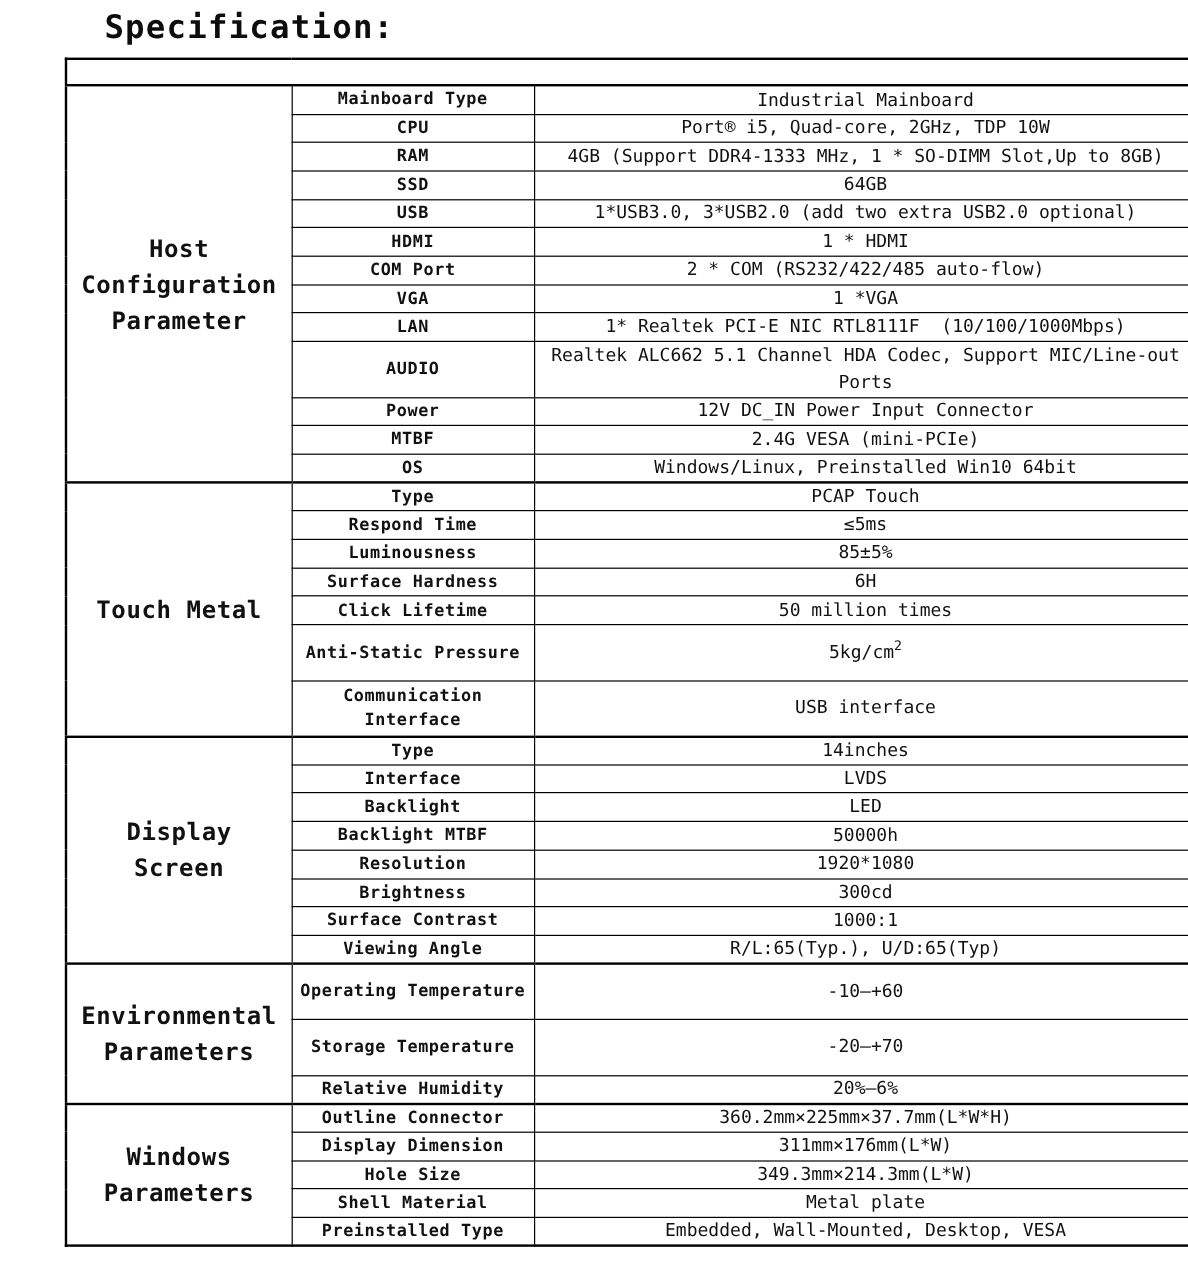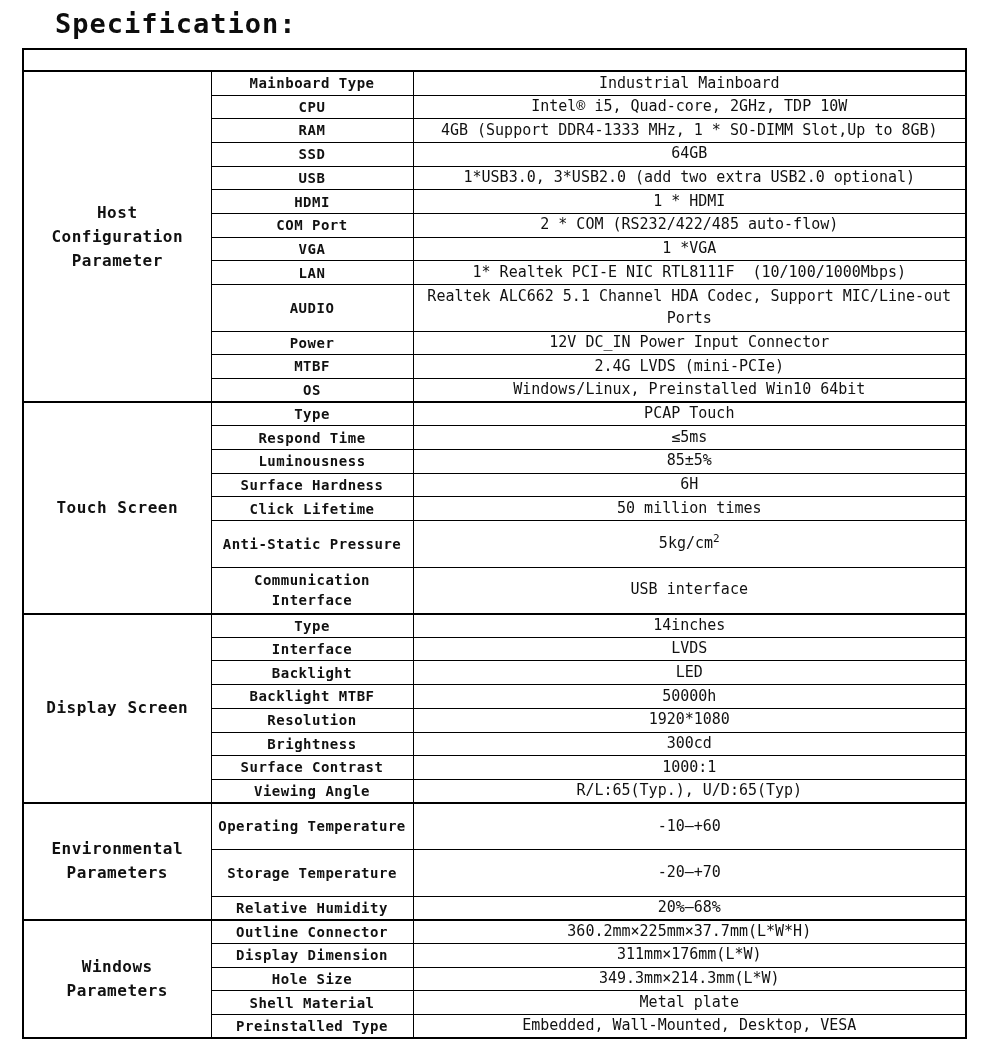--- a/index.html
+++ b/index.html
@@ -10,20 +10,21 @@
     height: 1060px;
     font-family: "DejaVu Sans Mono", "Liberation Mono", monospace;
     color: #111111;
   }
   .page {
     width: 990px;
     height: 1060px;
     background: #ffffff;
     overflow: hidden;
     box-sizing: border-box;
+    padding-left: 32px;
   }
   .page-title {
     margin: 8px 0 8px 55px;
     font-size: 27px;
     font-weight: bold;
     letter-spacing: 1px;
     line-height: 1.2;
     color: #0d0d0d;
   }
   table.spec-table {
@@ -51,21 +52,21 @@
   tr.header-row { height: 22px; }
 
   td.empty-header {
     border-bottom: 2px solid #000000;
   }
   tr.section-start td {
     border-top: 2px solid #000000;
   }
   td.section-cell {
     font-weight: bold;
-    font-size: 16px;
+    font-size: 20px;
     line-height: 1.5;
     letter-spacing: 0.5px;
   }
   td.param-cell {
     font-weight: bold;
     font-size: 14px;
     line-height: 1.45;
     letter-spacing: 0.5px;
   }
   td.value-cell {
@@ -96,21 +97,21 @@
         <tr class="header-row">
           <td colspan="3" class="empty-header"></td>
         </tr>
         <tr class="r-single section-start">
           <td class="section-cell" rowspan="13">Host Configuration Parameter</td>
           <td class="param-cell">Mainboard Type</td>
           <td class="value-cell"><span>Industrial Mainboard</span></td>
         </tr>
         <tr class="r-single">
           <td class="param-cell">CPU</td>
-          <td class="value-cell"><span>Intel® i5, Quad-core, 2GHz, TDP 10W</span></td>
+          <td class="value-cell"><span>Port® i5, Quad-core, 2GHz, TDP 10W</span></td>
         </tr>
         <tr class="r-single">
           <td class="param-cell">RAM</td>
           <td class="value-cell"><span>4GB (Support DDR4-1333 MHz, 1 * SO-DIMM Slot,Up to 8GB)</span></td>
         </tr>
         <tr class="r-single">
           <td class="param-cell">SSD</td>
           <td class="value-cell"><span>64GB</span></td>
         </tr>
         <tr class="r-single">
@@ -136,28 +137,28 @@
         <tr class="r-tall">
           <td class="param-cell">AUDIO</td>
           <td class="value-cell"><span>Realtek ALC662 5.1 Channel HDA Codec, Support MIC/Line-out Ports</span></td>
         </tr>
         <tr class="r-single">
           <td class="param-cell">Power</td>
           <td class="value-cell"><span>12V DC_IN Power Input Connector</span></td>
         </tr>
         <tr class="r-single">
           <td class="param-cell">MTBF</td>
-          <td class="value-cell"><span>2.4G LVDS (mini-PCIe)</span></td>
+          <td class="value-cell"><span>2.4G VESA (mini-PCIe)</span></td>
         </tr>
         <tr class="r-single">
           <td class="param-cell">OS</td>
           <td class="value-cell"><span>Windows/Linux, Preinstalled Win10 64bit</span></td>
         </tr>
         <tr class="r-single section-start">
-          <td class="section-cell" rowspan="7">Touch Screen</td>
+          <td class="section-cell" rowspan="7">Touch Metal</td>
           <td class="param-cell">Type</td>
           <td class="value-cell"><span>PCAP Touch</span></td>
         </tr>
         <tr class="r-single">
           <td class="param-cell">Respond Time</td>
           <td class="value-cell"><span>≤5ms</span></td>
         </tr>
         <tr class="r-single">
           <td class="param-cell">Luminousness</td>
           <td class="value-cell"><span>85±5%</span></td>
@@ -215,21 +216,21 @@
           <td class="section-cell" rowspan="3">Environmental Parameters</td>
           <td class="param-cell">Operating Temperature</td>
           <td class="value-cell"><span>-10—+60</span></td>
         </tr>
         <tr class="r-tall">
           <td class="param-cell">Storage Temperature</td>
           <td class="value-cell"><span>-20—+70</span></td>
         </tr>
         <tr class="r-single">
           <td class="param-cell">Relative Humidity</td>
-          <td class="value-cell"><span>20%—68%</span></td>
+          <td class="value-cell"><span>20%—6%</span></td>
         </tr>
         <tr class="r-single section-start">
           <td class="section-cell" rowspan="5">Windows Parameters</td>
           <td class="param-cell">Outline Connector</td>
           <td class="value-cell"><span>360.2mm×225mm×37.7mm(L*W*H)</span></td>
         </tr>
         <tr class="r-single">
           <td class="param-cell">Display Dimension</td>
           <td class="value-cell"><span>311mm×176mm(L*W)</span></td>
         </tr>

